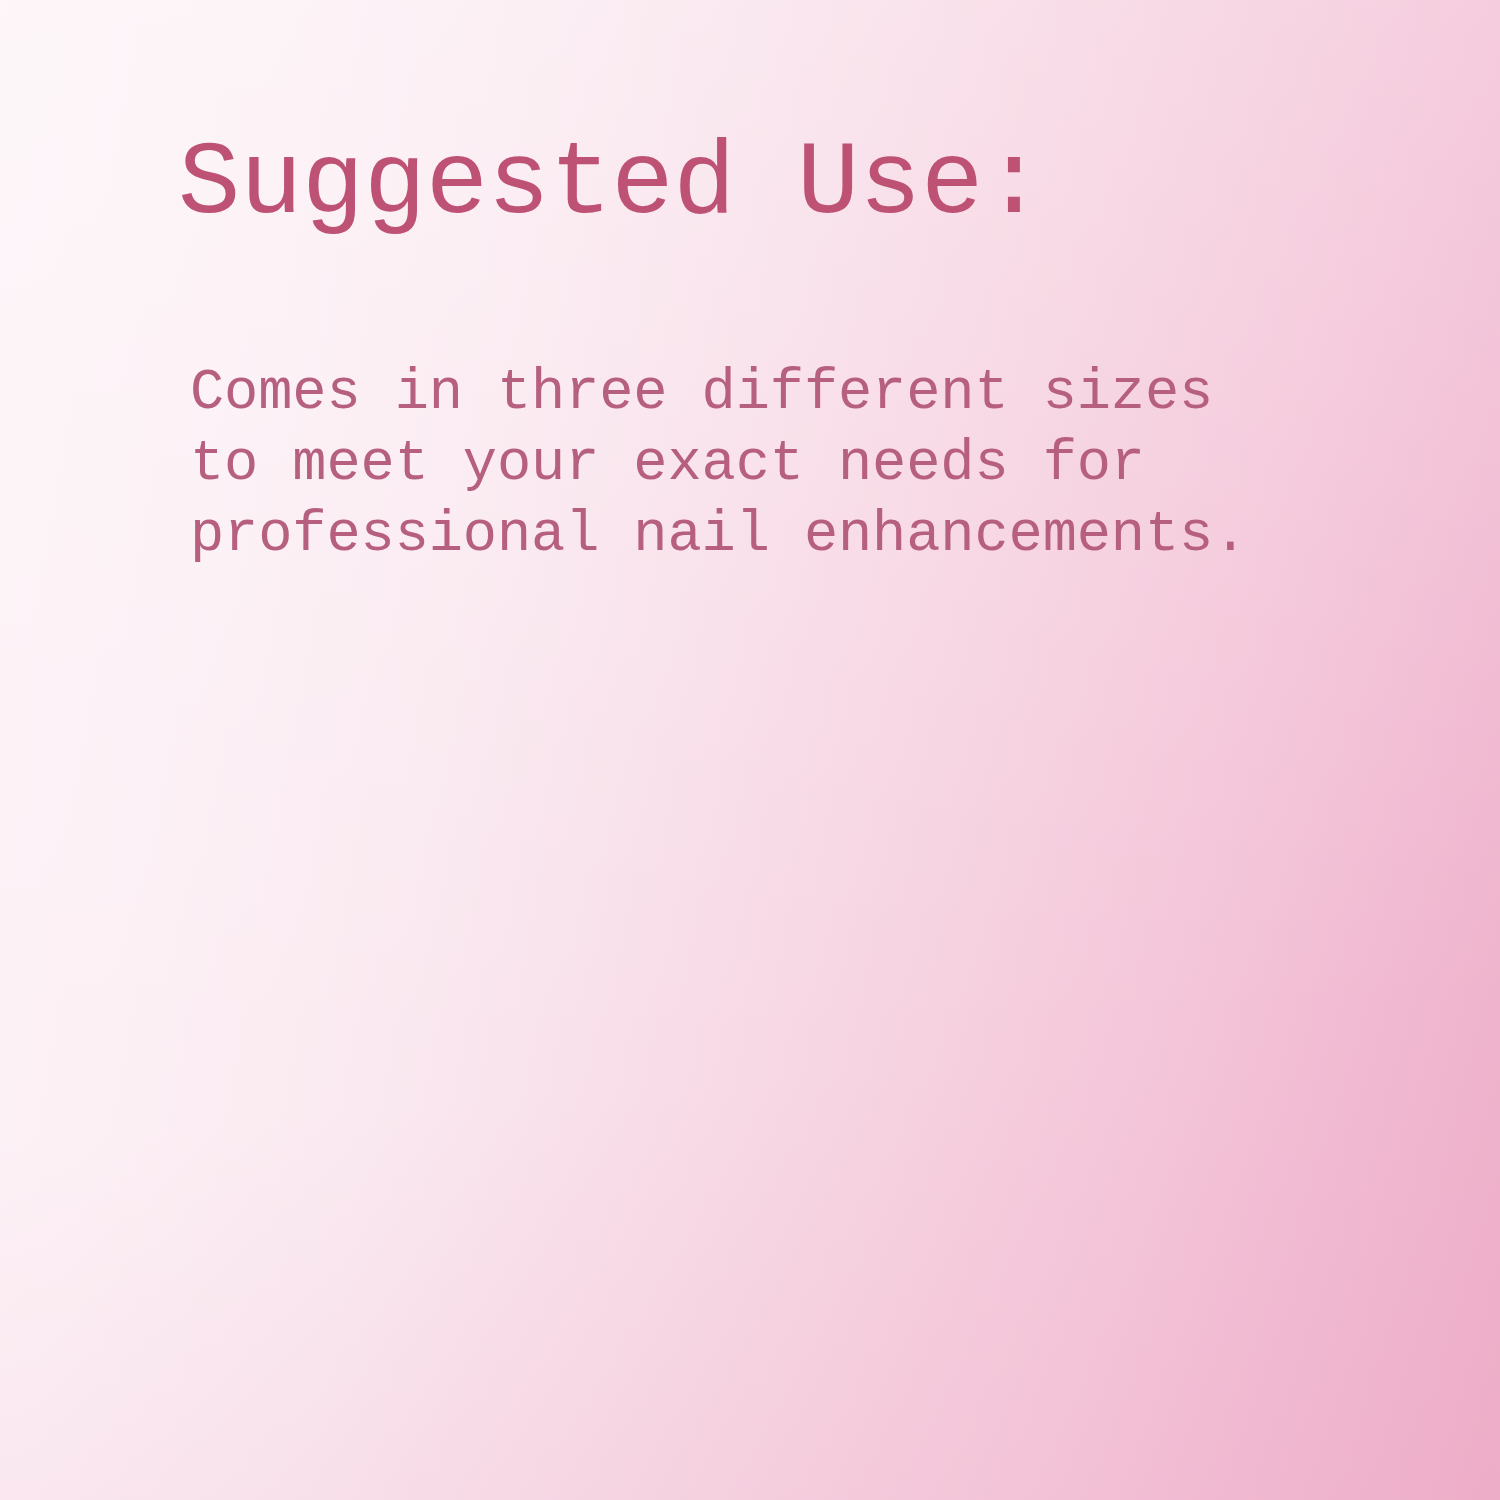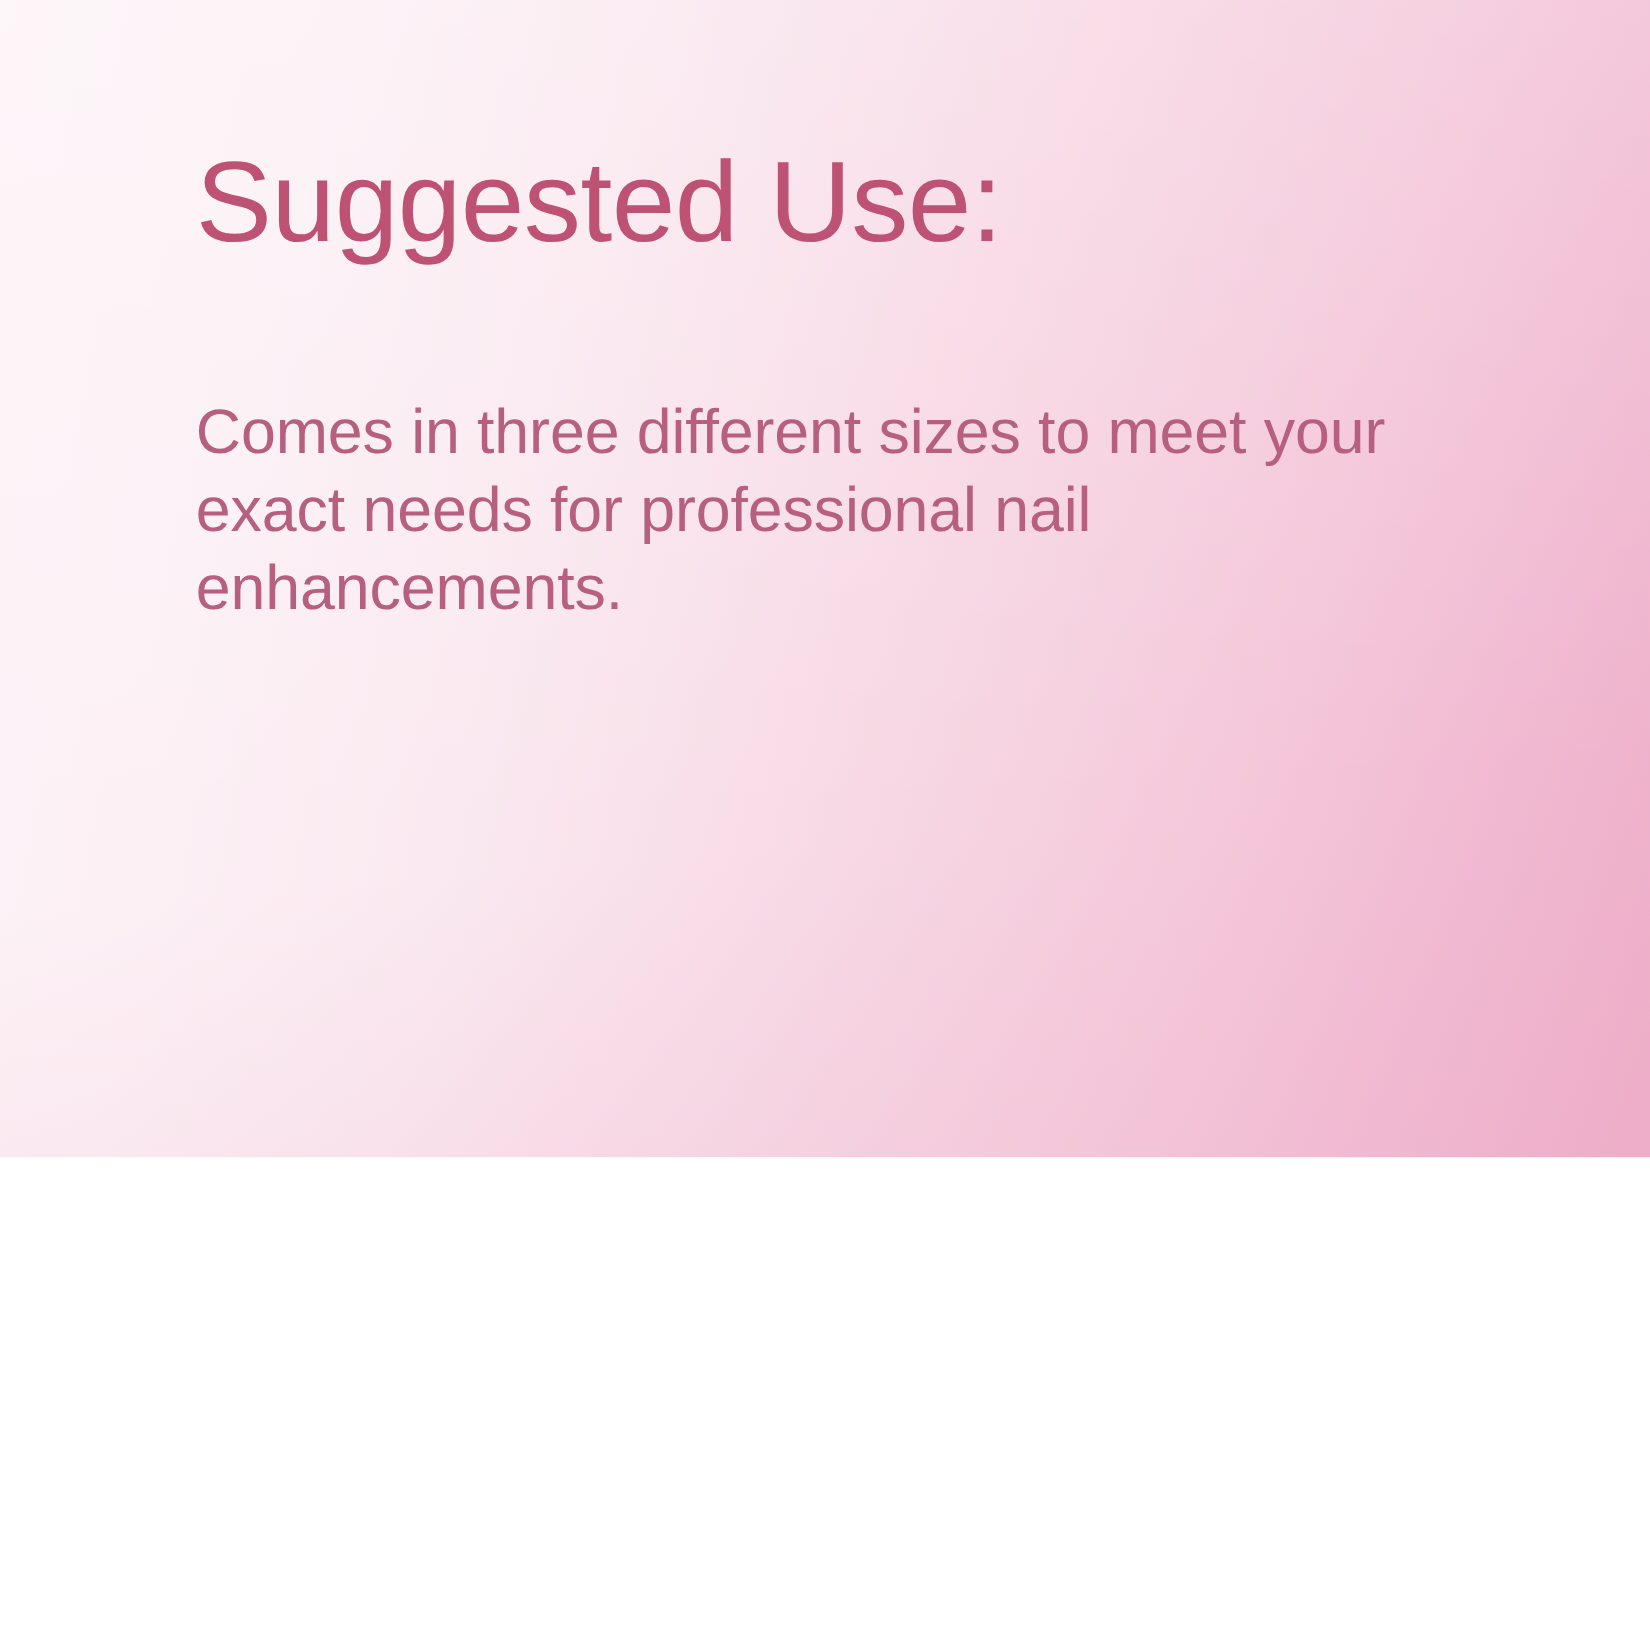--- a/index.html
+++ b/index.html
@@ -10,33 +10,34 @@
   body {
     width: 1500px;
     height: 1500px;
     overflow: hidden;
     font-family: "Liberation Sans", "DejaVu Sans", sans-serif;
   }
 
   #card {
     position: relative;
     width: 1500px;
-    height: 1052px;
+    height: 1500px;
     box-sizing: border-box;
     
     background:
       linear-gradient(100deg,
         #fdf3f7 0%,
         #fcf0f5 16%,
         #fae9f0 32%,
         #f8ddE8 48%,
         #f6d2e0 62%,
         #f4c6d9 76%,
         #f1bad2 88%,
         #eeafc9 100%);
+    font-family: Liberation Mono, monospace;
   }
 
   
   #card::after {
     content: "";
     position: absolute;
     inset: 0;
     background: linear-gradient(175deg,
       rgba(255,255,255,0.26) 0%,
       rgba(255,255,255,0.10) 42%,
@@ -62,21 +63,21 @@
     margin: 0 0 118px 0;
     white-space: nowrap;
   }
 
   .para {
     font-size: 57px;
     line-height: 71px;
     font-weight: 400;
     letter-spacing: -0.1px;
     color: #b65f7f;
-    margin: 0;
+    margin: 12px;
     max-width: 1085px;
   }
 
   #para-1 {
     margin-bottom: 78px;
     max-width: 1090px;
   }
 
   #para-2 {
     max-width: 1070px;

